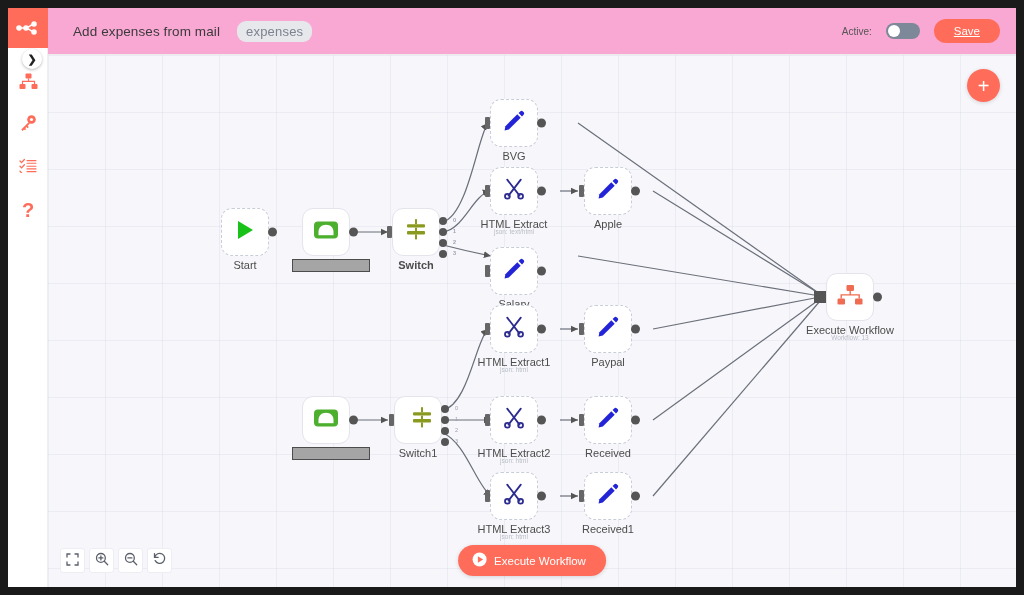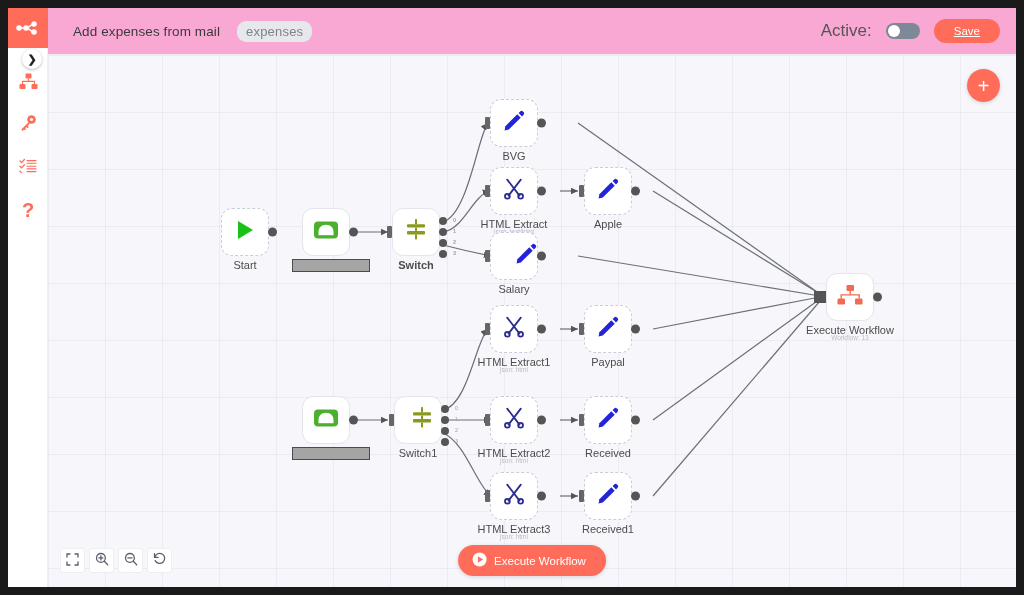--- a/index.html
+++ b/index.html
@@ -60,21 +60,21 @@
   #wf-title {
     font-size: 13.5px; color: #3b3b3b; letter-spacing: .1px;
   }
   #wf-tag {
     margin-left: 17px;
     background: #e6e8ec; color: #7d838f;
     font-size: 13px; padding: 3px 9px; border-radius: 9px;
     letter-spacing: .2px;
   }
   #header-right { margin-left: auto; display: flex; align-items: center; gap: 14px; }
-  #active-label { font-size: 17px; color: #555; }
+  #active-label { font-size: 10px; color: #555; }
   #active-toggle {
     width: 34px; height: 16px; border-radius: 9px;
     background: #7d8899; position: relative;
   }
   #active-toggle .knob {
     position: absolute; left: 2px; top: 2px;
     width: 12px; height: 12px; border-radius: 50%; background: #fff;
   }
   #save-btn {
     background: #ff6d5a; color: #fff;
@@ -375,21 +375,21 @@
           <g fill="#2323d8">
               <path d="M2.4 16.2 L14.3 4.3 L17.7 7.7 L5.8 19.6 L1.6 20.4 Z"></path>
           <path d="M15.6 3 L17.2 1.4 C18 .6 19.1 .6 19.9 1.4 L20.6 2.1 C21.4 2.9 21.4 4 20.6 4.8 L19 6.4 Z"></path>
             </g>
         </svg>
       </span>
       <div class="dot-out"></div>
       <div class="node-label">Apple</div>
     </div>
 
-    <div class="node" style="left:442px; top:177px;justify-content:flex-end;">
+    <div class="node" style="left:442px; top:192px;">
       <div class="port-in"></div>
       <span>
         <svg width="22" height="22" viewBox="0 0 22 22">
           <g fill="#2323d8">
               <path d="M2.4 16.2 L14.3 4.3 L17.7 7.7 L5.8 19.6 L1.6 20.4 Z"></path>
           <path d="M15.6 3 L17.2 1.4 C18 .6 19.1 .6 19.9 1.4 L20.6 2.1 C21.4 2.9 21.4 4 20.6 4.8 L19 6.4 Z"></path>
             </g>
         </svg>
       </span>
       <div class="dot-out"></div>

